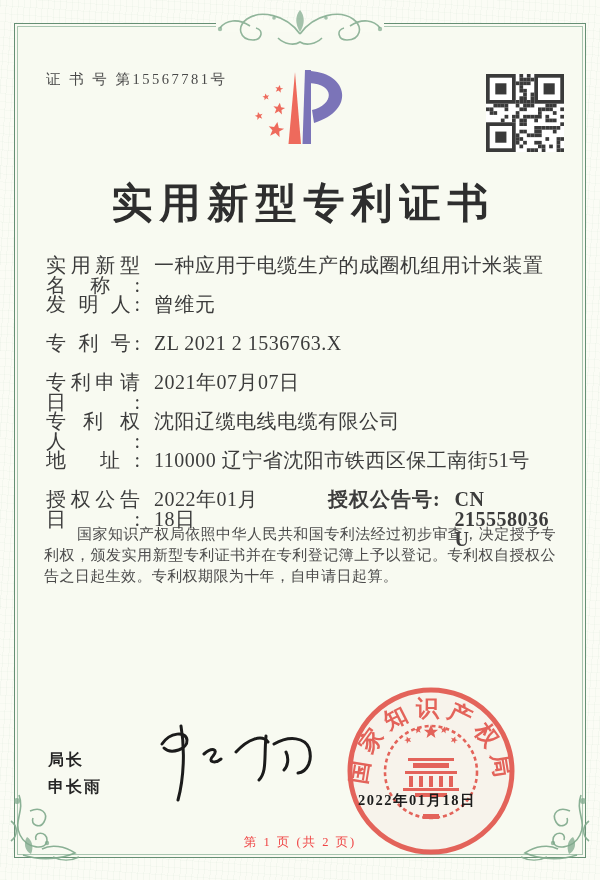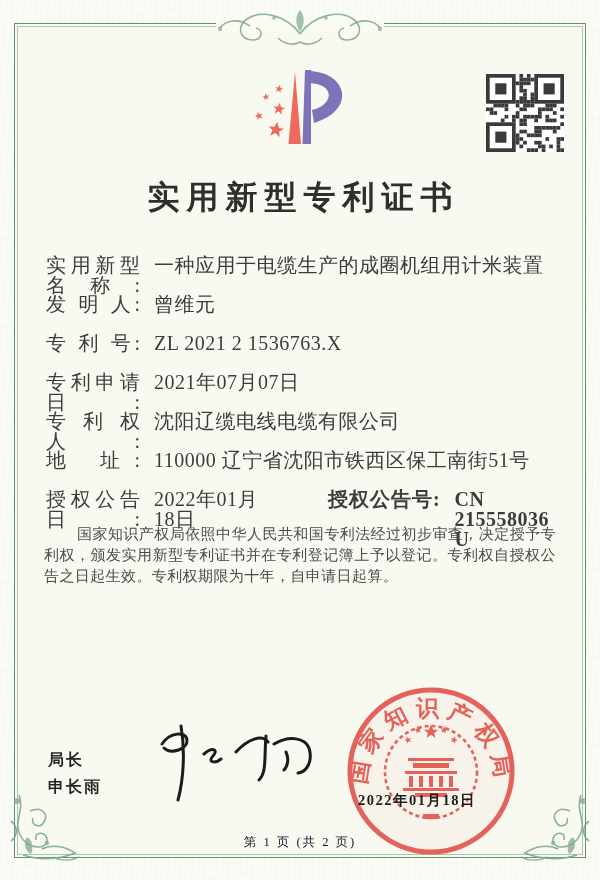--- a/index.html
+++ b/index.html
@@ -28,21 +28,21 @@
   .corner-bl{left:3px;top:793px;}
   .corner-br{right:3px;top:793px;transform:scaleX(-1);}
   .cert-no{
     position:absolute;left:46px;top:70px;font-size:14.5px;color:#4a4a4a;
     letter-spacing:2.5px;
   }
   .logo{position:absolute;left:250px;top:64px;width:112px;height:102px;}
   .qr{position:absolute;left:486px;top:74px;width:78px;height:78px;background:#fff;}
   .title{
     position:absolute;left:0;right:0;top:176px;text-align:center;
-    font-size:32px;color:#2e2e2e;font-weight:600;letter-spacing:7px;padding-left:7px;
+    font-size:41px;color:#2e2e2e;font-weight:600;letter-spacing:7px;padding-left:7px;
   }
   .fields{position:absolute;left:46px;top:255px;right:40px;}
   .frow{height:39px;font-size:20px;color:#3c3c3c;display:flex;align-items:flex-start;line-height:20px;}
   .flabel{display:inline-block;width:94px;text-align:justify;text-align-last:justify;flex:0 0 94px;}
   .fvalue{margin-left:14px;letter-spacing:0.5px;}
   .fright{display:flex;margin-left:52px;font-weight:bold;}
   .flabel2{flex:0 0 auto;letter-spacing:1px;}
   .paras{
     position:absolute;left:44px;right:44px;top:524px;
     font-size:15px;line-height:20.9px;color:#4b4b4b;text-align:justify;
@@ -51,21 +51,21 @@
   .paras p{margin:0;text-indent:2.2em;}
   .officer{position:absolute;left:48px;top:746px;font-size:16px;color:#262626;font-weight:600;letter-spacing:2px;line-height:27px;}
   .signature{position:absolute;left:138px;top:714px;width:205px;height:95px;}
   .seal{position:absolute;left:344px;top:684px;width:174px;height:174px;opacity:0.92;}
   .seal-date{
     position:absolute;left:358px;top:791px;font-size:14.5px;color:#1d1d1d;
     letter-spacing:1.5px;font-weight:600;
   }
   .footer{
     position:absolute;left:0;right:0;top:834px;text-align:center;
-    font-size:12.5px;color:#0f172a;letter-spacing:2px;
+    font-size:12.5px;color:#ef4444;letter-spacing:2px;
   }
 </style>
 </head>
 <body>
 
 <div class="page">
 
   <div class="frame">
     <div class="frame-inner"></div>
   </div>
@@ -110,20 +110,21 @@
       <path d="M27,18 C38,13 46,20 41,29 C37,36 27,32 30,25"></path>
       <path d="M50,64 C58,68 68,68 76,64"></path>
     </g>
     <g fill="#7fa98c" opacity="0.75">
       <circle cx="14" cy="8" r="3"></circle>
         <circle cx="44" cy="50" r="2.2"></circle>
       <path d="M24,44 C20,50 22,58 28,61 C31,54 29,47 24,44 Z"></path>
     </g>
   </svg>
 
+  <div class="cert-no">证 书 号 第15567781号</div>
 
   <svg class="logo" viewBox="0 0 112 102">
     <defs>
       <polygon id="star" points="0,-10 2.94,-3.09 9.51,-3.09 4.26,1.18 5.88,8.09 0,3.82 -5.88,8.09 -4.26,1.18 -9.51,-3.09 -2.94,-3.09"></polygon>
     </defs>
     <g fill="#ee6a5c">
       <use href="#star" transform="translate(29,25) scale(0.42) rotate(12)"></use>
       <use href="#star" transform="translate(16,33) scale(0.36) rotate(-10)"></use>
       <use href="#star" transform="translate(29,45) scale(0.62) rotate(8)"></use>
       <use href="#star" transform="translate(9,52) scale(0.42) rotate(-14)"></use>

